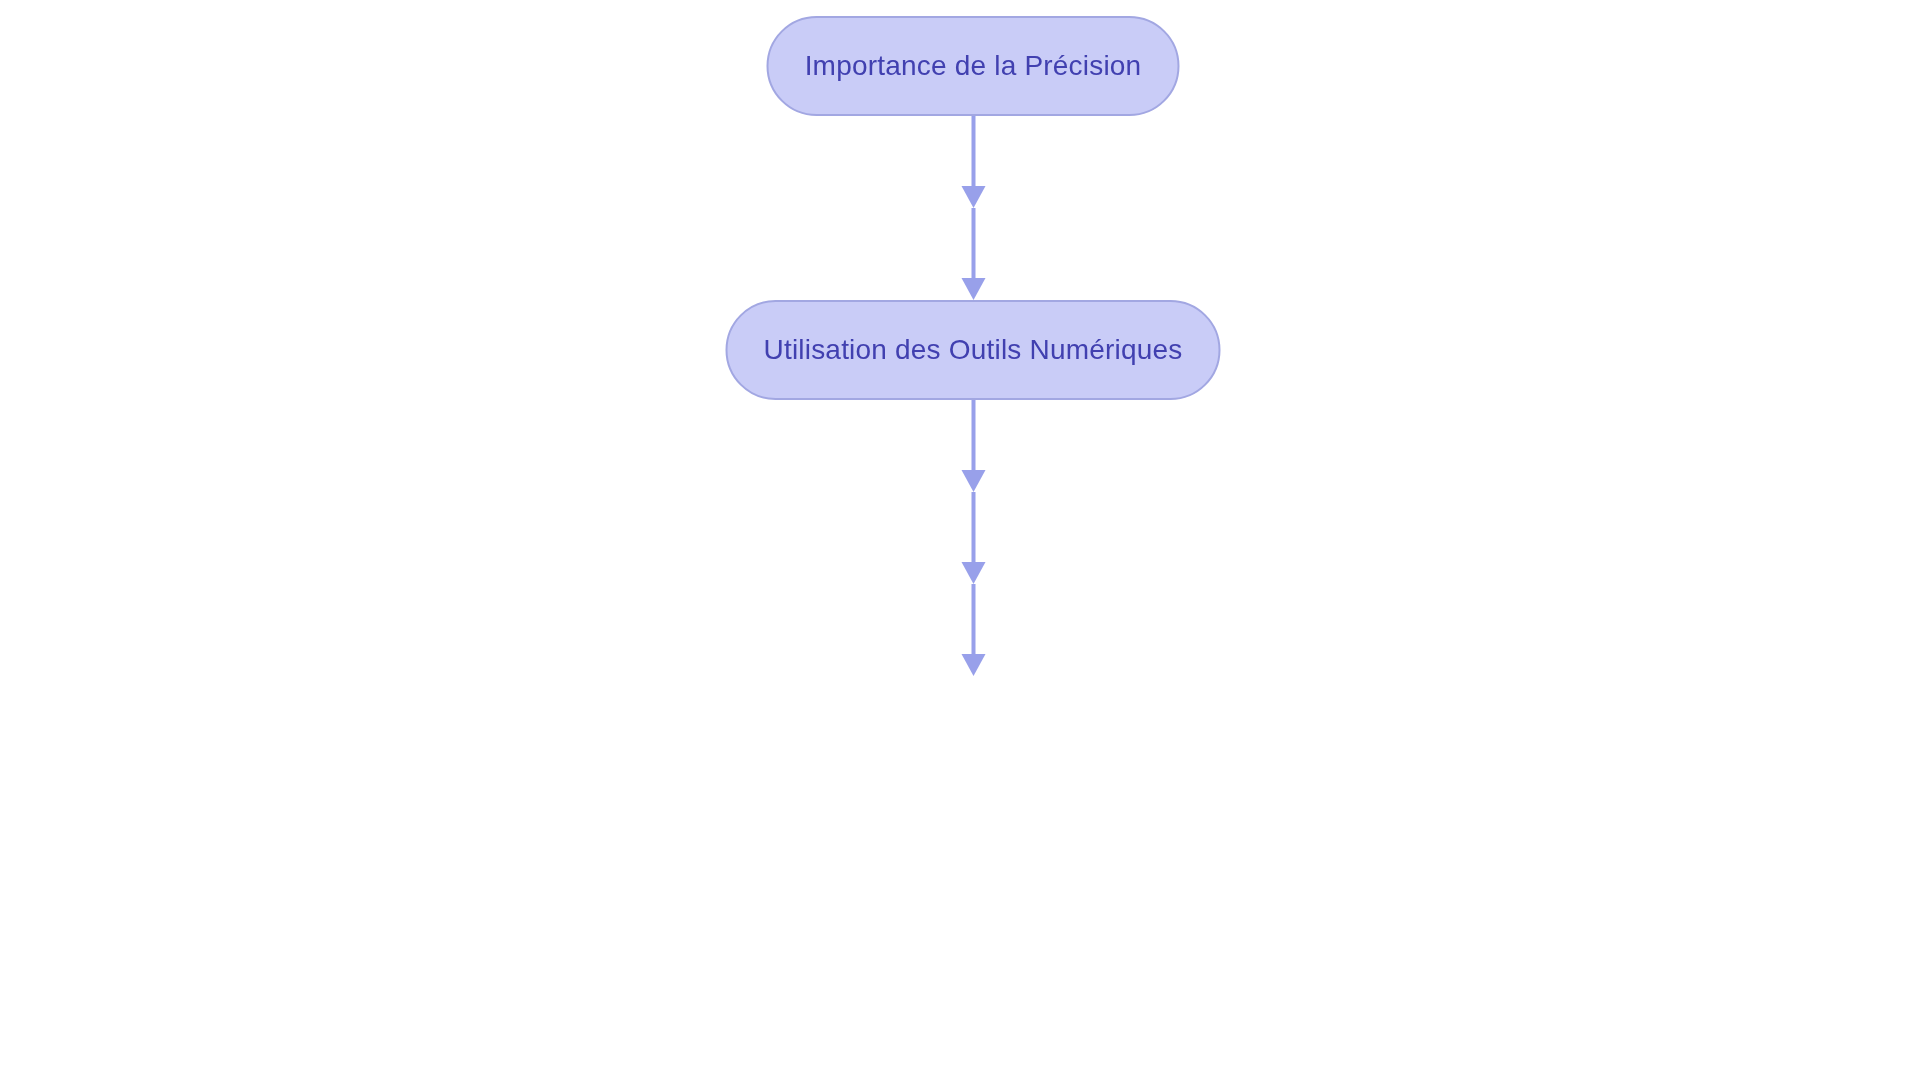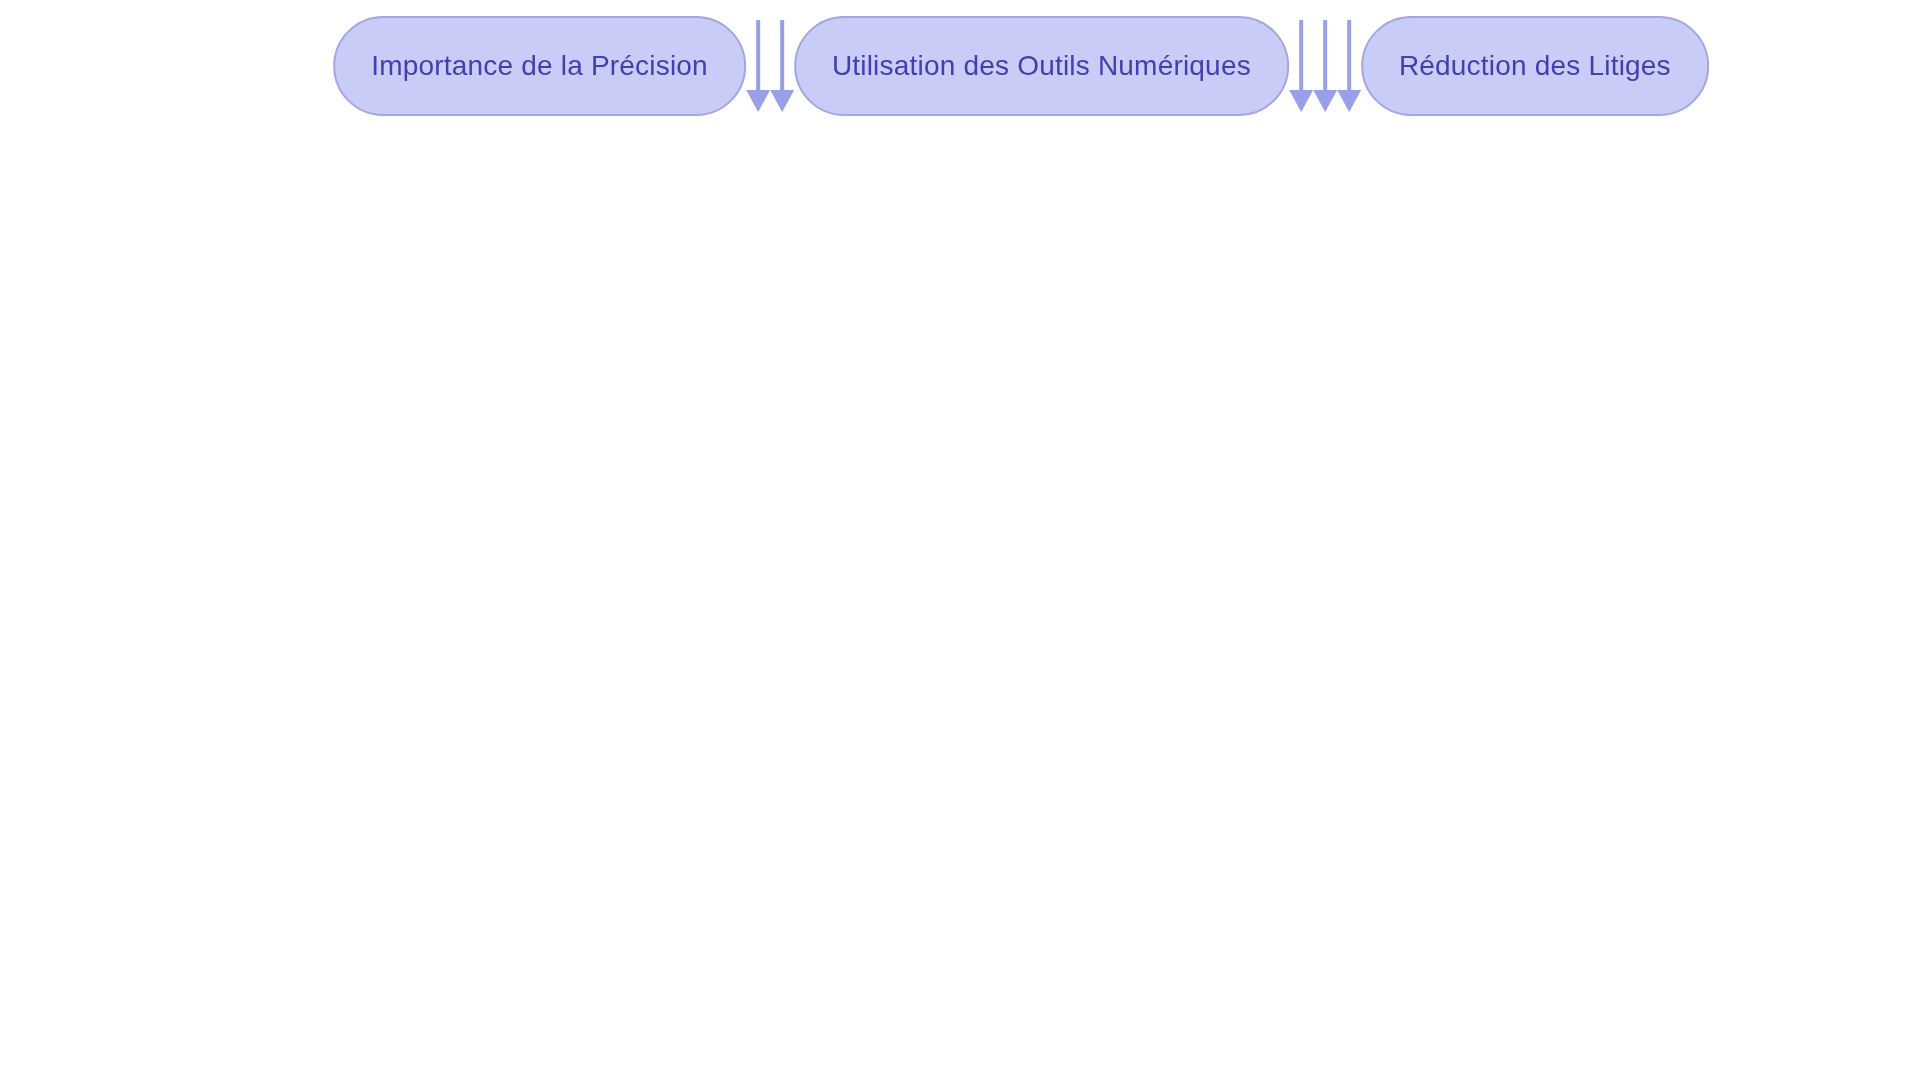--- a/index.html
+++ b/index.html
@@ -11,24 +11,24 @@
   .canvas {
     position: relative;
     width: 1920px;
     height: 1083px;
     background: var(--bg, #ffffff);
     overflow: hidden;
   }
   .flow {
     position: absolute;
     top: 16px;
-    left: 1021px;
+    left: 973px;
     transform: translateX(-50%);
     display: flex;
-    flex-direction: row;
+    flex-direction: column;
     align-items: center;
   }
   .node {
     box-sizing: border-box;
     height: 100px;
     padding: 0 36px;
     display: flex;
     align-items: center;
     justify-content: center;
     white-space: nowrap;
@@ -90,16 +90,15 @@
       <div class="line"></div>
       <div class="head"></div>
     </div>
 
 
     <div class="connector">
       <div class="line"></div>
       <div class="head"></div>
     </div>
 
-    <div class="node">Réduction des Litiges</div>
 
   </div>
 </div>
 
 </body></html>

